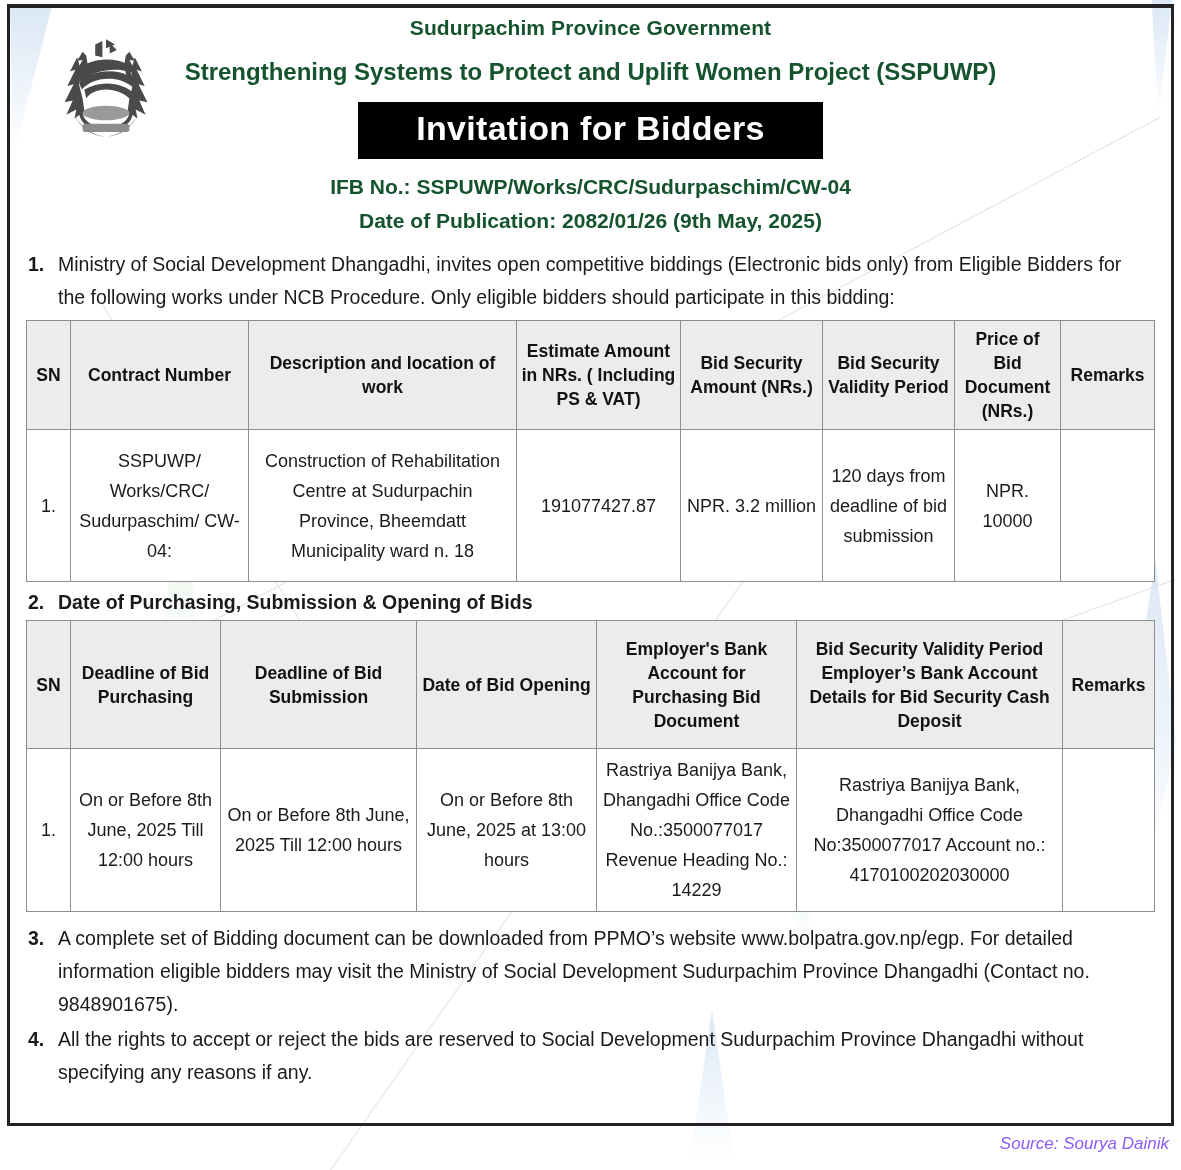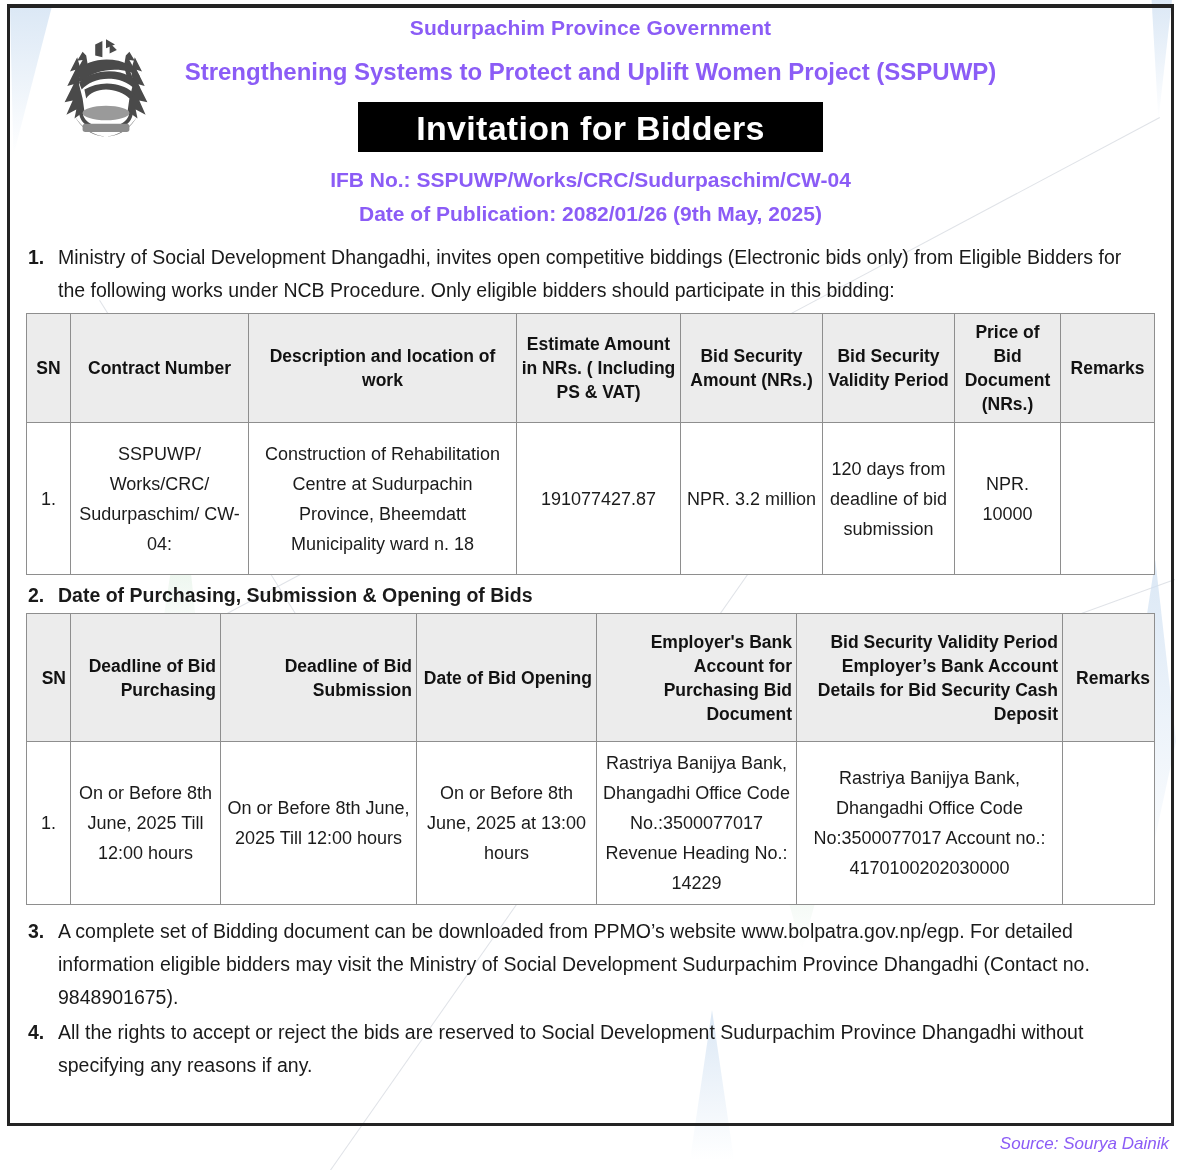--- a/index.html
+++ b/index.html
@@ -86,42 +86,42 @@
     position: absolute;
     left: 0; top: 0;
     width: 1181px;
     z-index: 3;
   }
 
   
   .hdr { text-align: center; }
   .hdr-line {
     font-weight: bold;
-    color: #8b5cf6;
+    color: #14532d;
     line-height: 1.05;
   }
   #emblem {
     position: absolute;
     left: 52px; top: 30px;
     width: 108px; height: 112px;
     z-index: 4;
   }
   #h-gov  { font-size: 21px; padding-top: 17px; letter-spacing: .1px; }
   #h-min  { font-size: 21px; padding-top: 19px; }
   #h-proj { font-size: 24px; padding-top: 20px; }
   #h-piu  { font-size: 24px; padding-top: 20px; }
 
   #banner-wrap { text-align: center; margin-top: 18px; }
   #banner {
     display: inline-block;
     background: #000;
     color: #fff;
     font-size: 34px;
     font-weight: bold;
-    padding: 9px 58px 5px 58px;
+    padding: 9px 58px 12px 58px;
     letter-spacing: .3px;
     line-height: 1.05;
   }
   #h-ifb  { font-size: 21px; padding-top: 17px; }
   #h-date { font-size: 21px; padding-top: 12px; }
 
   
   .para {
     position: relative;
     font-size: 19.5px;
@@ -171,21 +171,21 @@
   }
   table.ifb tbody td {
     background: transparent;
     font-weight: normal;
     font-size: 18px;
     line-height: 30px;
     color: #1b1b1b;
   }
   #table1 thead th { height: 96px; }
   #table1 tbody td { height: 152px; }
-  #table2 thead th { height: 128px; text-align: right; }
+  #table2 thead th { height: 128px; }
   #table2 tbody td { height: 152px; }
 
   
   #source {
     position: absolute;
     right: 12px;
     top: 1134px;
     font-size: 17px;
     font-style: italic;
     color: #8b5cf6;

